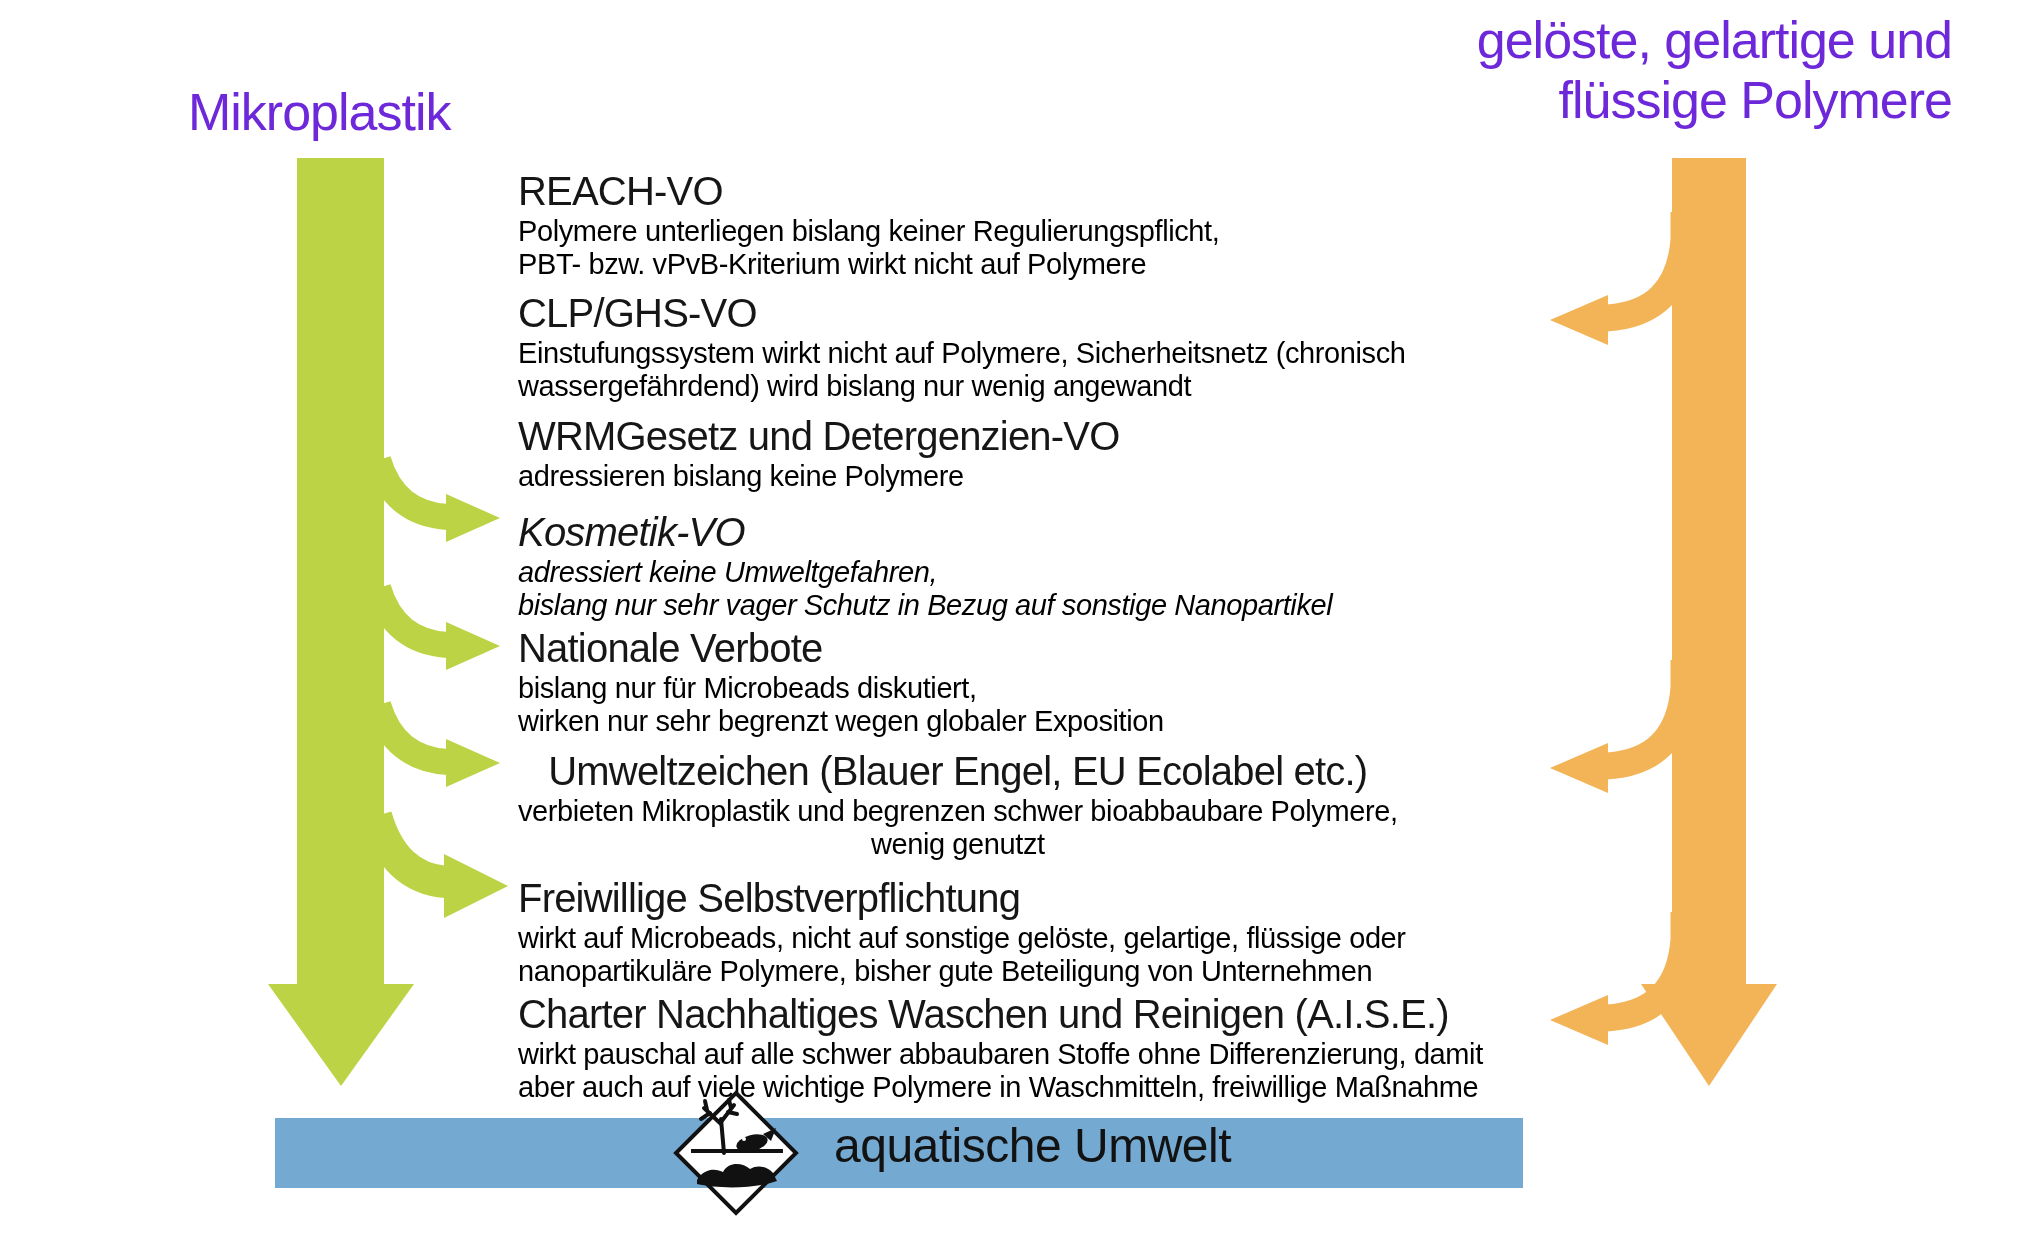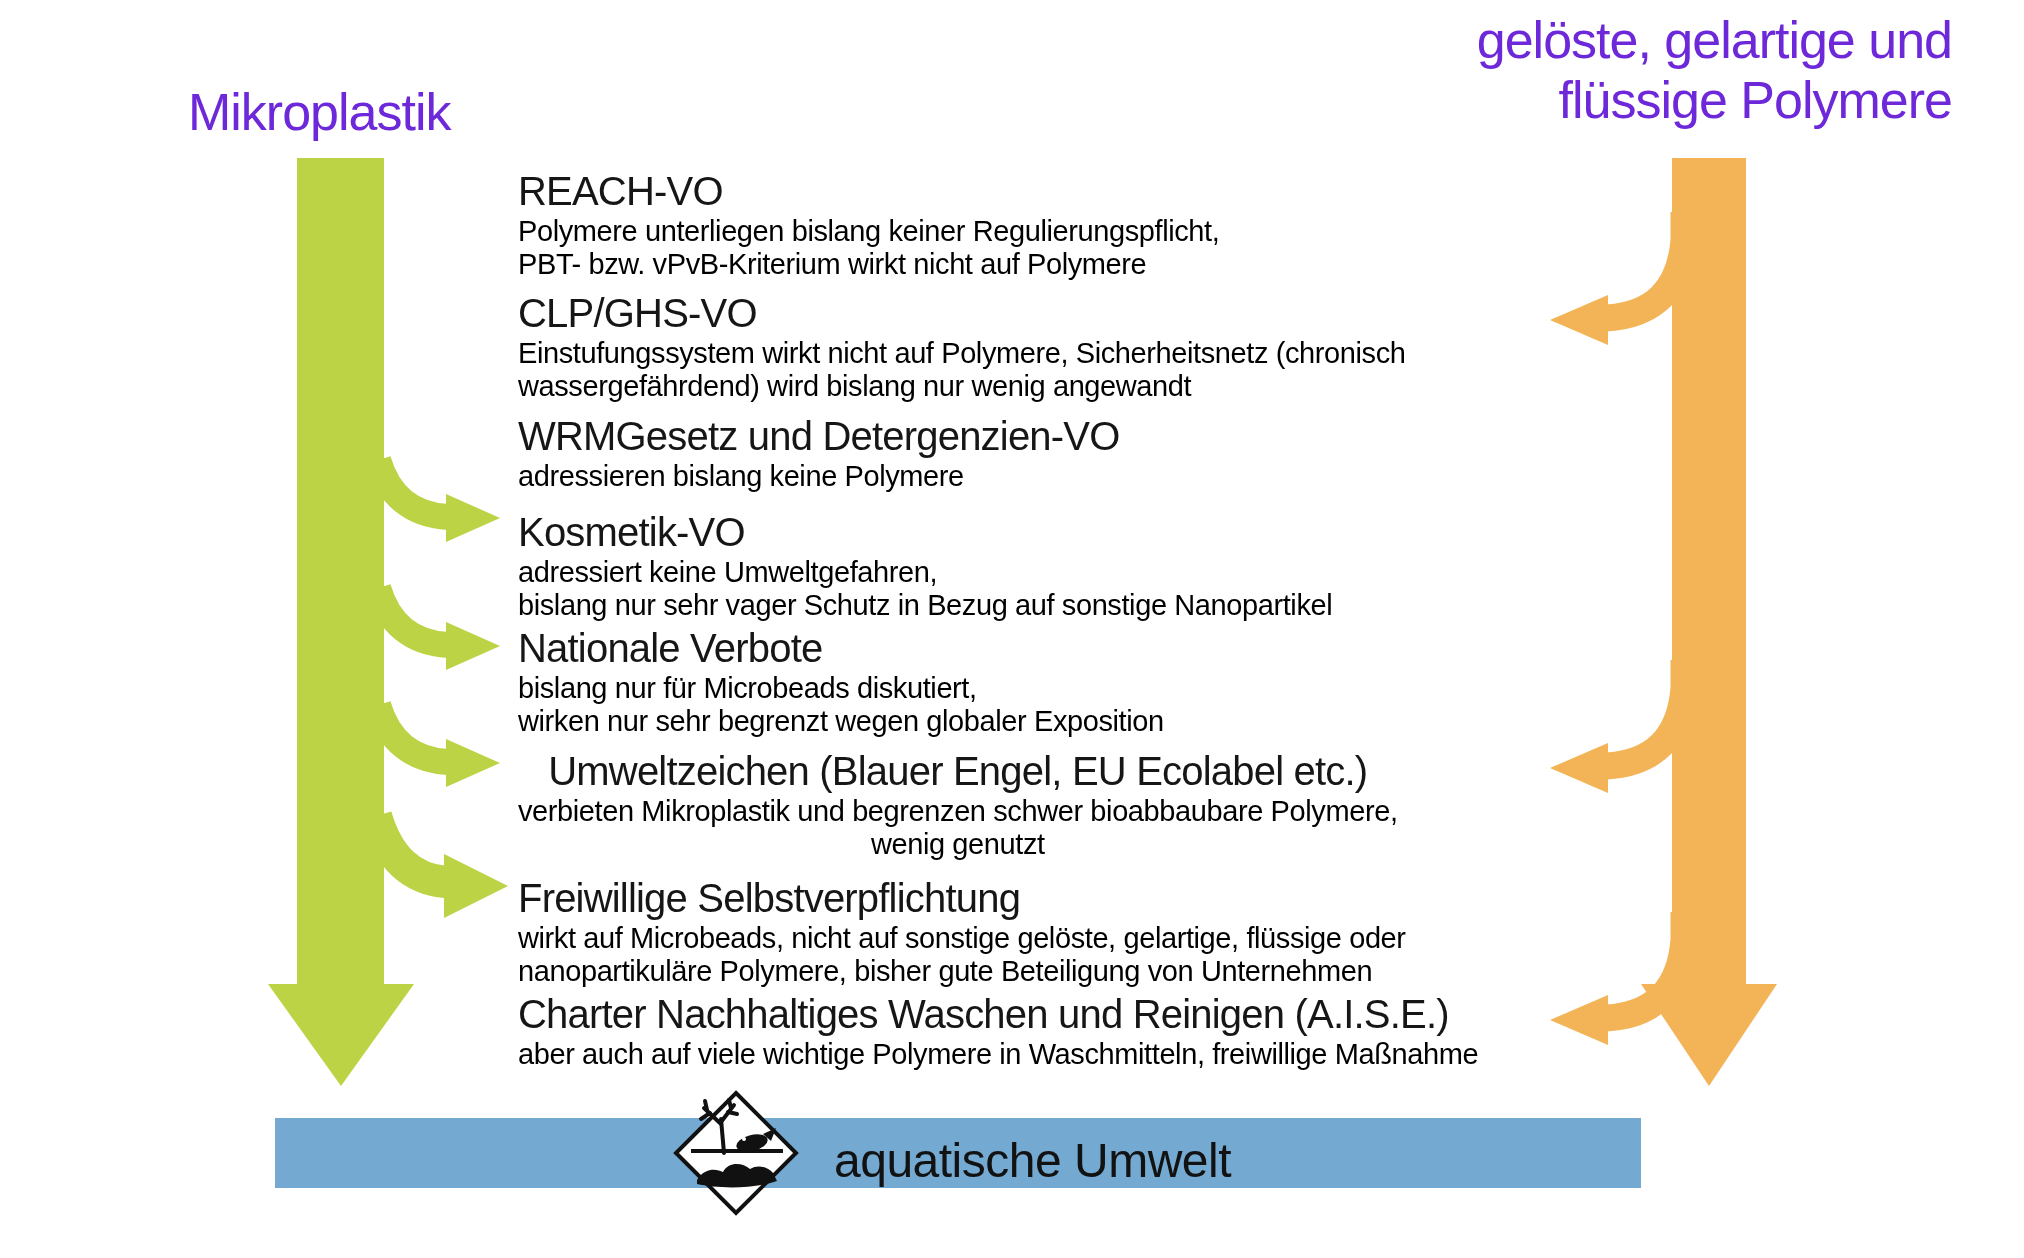--- a/index.html
+++ b/index.html
@@ -29,28 +29,28 @@
     letter-spacing:-0.8px;
     color:#161616;
     margin-top:24px;
   }
   .section .line{
     font-size:29px;
     line-height:33px;
     letter-spacing:-0.4px;
     color:#000000;
   }
-  .s1{top:143px;} .s2{top:265px;} .s3{top:388px;} .s4{top:484px;}
+  .s1{top:143px;} .s2{top:265px;} .s3{top:388px;} .s4{top:484px;font-style:italic;}
   .s5{top:600px;} .s6{top:723px;text-align:center;} .s7{top:850px;} .s8{top:966px;}
   .footer-bar{
     position:absolute;
     left:275px;top:1118px;
-    width:1366px;height:70px;
+    width:1248px;height:70px;
     background:var(--blue,#74a9d2);
-    display:flex;align-items:flex-end;
+    display:flex;align-items:flex-start;
   }
   .footer-label{
     font-size:48px;
     letter-spacing:-0.5px;
     color:#121212;
     padding-left:559px;
     white-space:nowrap;
   }
   .hazard-icon{position:absolute;left:0;top:0;}
 </style>
@@ -149,20 +149,21 @@
   </div>
 
   <div class="section s7">
     <div class="title">Freiwillige Selbstverpflichtung</div>
     <div class="line">wirkt auf Microbeads, nicht auf sonstige gelöste, gelartige, flüssige oder</div>
     <div class="line">nanopartikuläre Polymere, bisher gute Beteiligung von Unternehmen</div>
   </div>
 
   <div class="section s8">
     <div class="title">Charter Nachhaltiges Waschen und Reinigen (A.I.S.E.)</div>
+    <div class="line">wirkt pauschal auf alle schwer abbaubaren Stoffe ohne Differenzierung, damit</div>
     <div class="line">aber auch auf viele wichtige Polymere in Waschmitteln, freiwillige Maßnahme</div>
   </div>
 
   <div class="footer-bar">
     <span class="footer-label">aquatische Umwelt</span>
   </div>
 
   <svg class="hazard-icon" width="2024" height="1258" viewBox="0 0 2024 1258">
     <polygon points="736,1093 796,1153 736,1213 676,1153" fill="#ffffff" stroke="#111111" stroke-width="4"></polygon>
 

